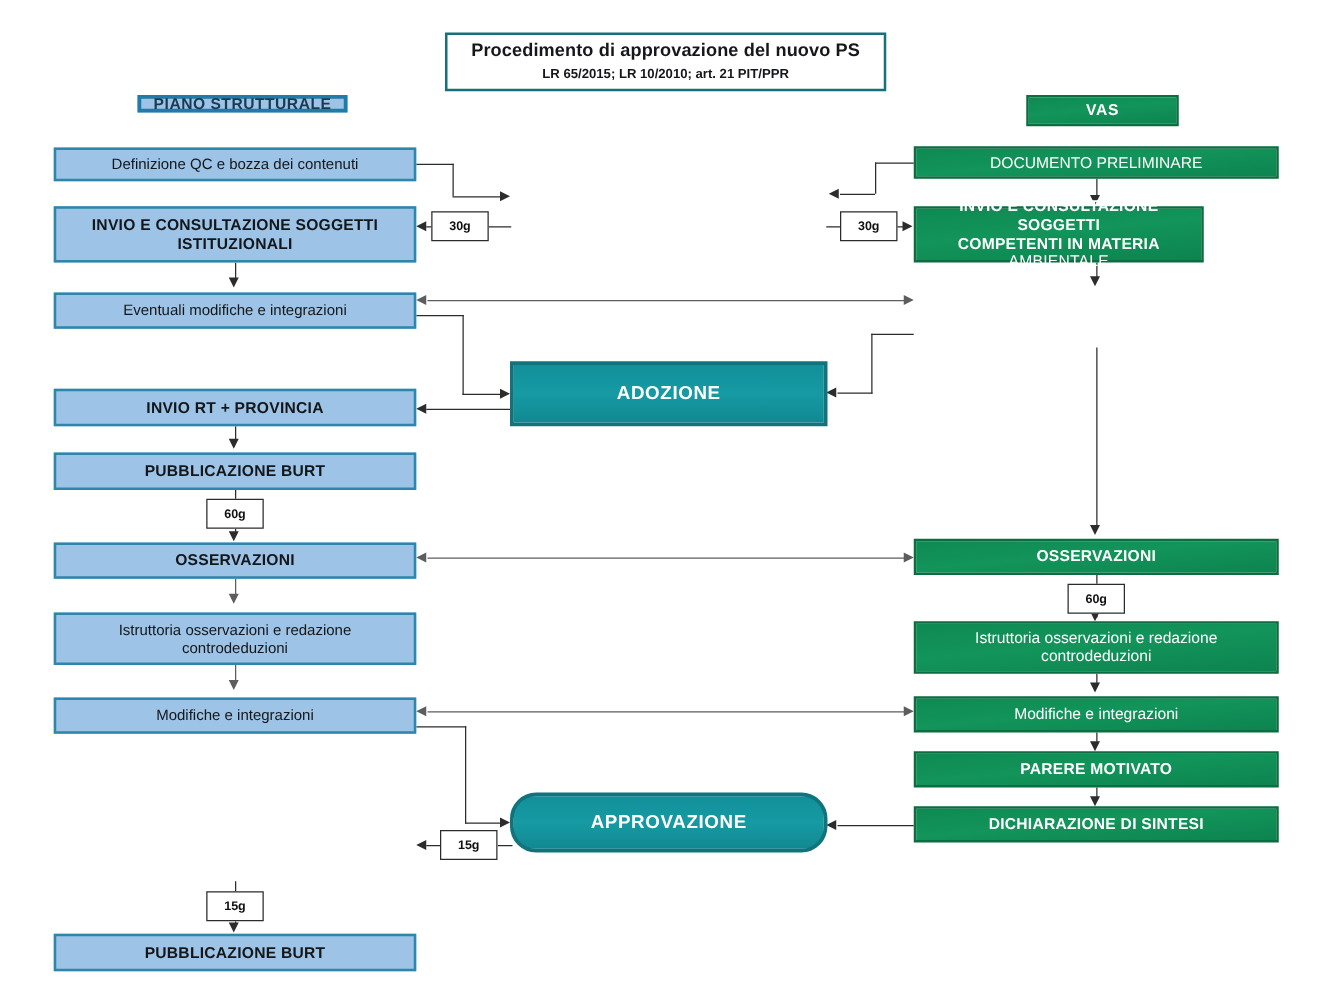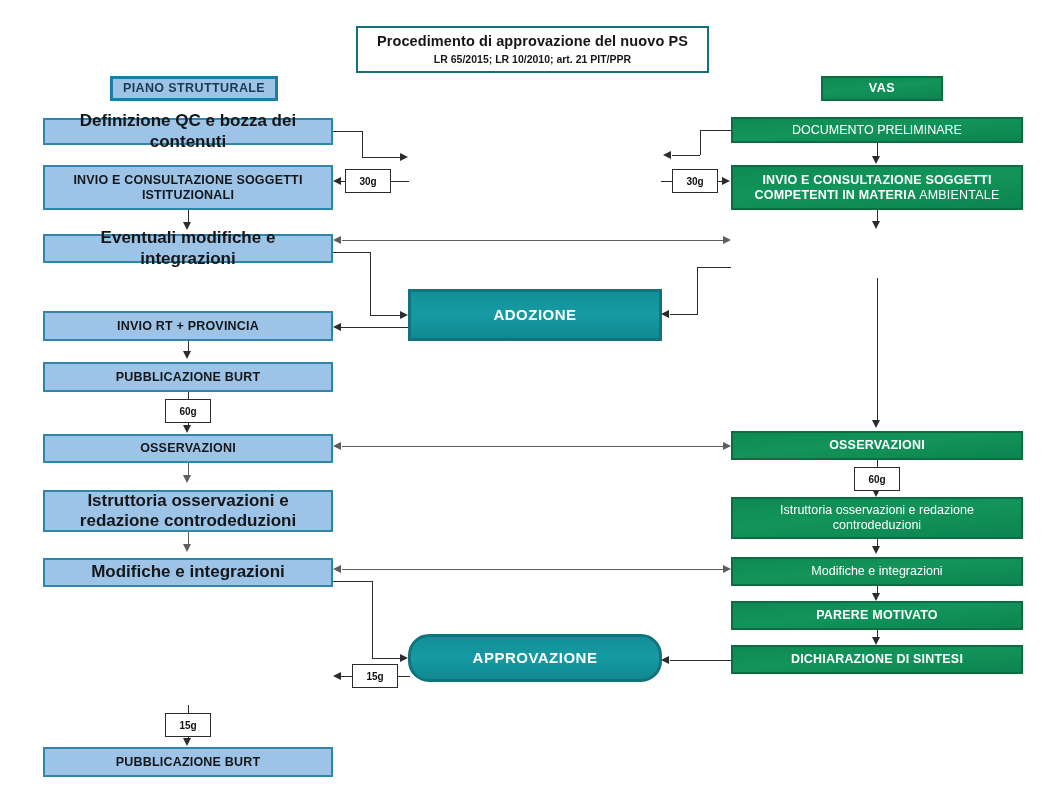--- a/index.html
+++ b/index.html
@@ -33,21 +33,21 @@
   .title-main{font-size:14.5px;font-weight:bold;color:#16171b;letter-spacing:.1px;}
   .title-sub{font-size:10.5px;font-weight:bold;color:#16171b;margin-top:3px;}
 
   
   .blue{
     background:#9dc3e6;
     border:2.5px solid #2e86ab;
     color:#14171a;
   }
   .blue.bold .txt{font-weight:bold;font-size:12.5px;letter-spacing:.2px;}
-  .blue.reg  .txt{font-weight:bold;font-size:17px;}
+  .blue.reg  .txt{font-weight:normal;font-size:12px;}
   .hdr-blue{
     background:#9dc3e6;
     border:3px solid #1f7ba8;
     color:#1a3a52;
   }
   .hdr-blue .txt{font-weight:bold;font-size:12.5px;letter-spacing:.4px;}
 
   
   .green{
     background:#119055;
@@ -107,21 +107,21 @@
 </head>
 <body>
 
 <div id="stage">
 
   <div class="node title-box" style="left:356px;top:26px;width:353px;height:47px;">
     <span class="title-main">Procedimento di approvazione del nuovo PS</span>
     <span class="title-sub">LR 65/2015; LR 10/2010; art. 21 PIT/PPR</span>
   </div>
 
-  <div class="node hdr-blue" style="left:110px;top:76px;width:168px;height:25px;">
+  <div class="node hdr-blue" style="left:110px;top:76px;width:168px;height:14px;">
     <span class="txt">PIANO STRUTTURALE</span>
   </div>
 
   <div class="node hdr-green" style="left:821px;top:76px;width:122px;height:25px;">
     <span class="txt">VAS</span>
   </div>
 
   <div class="node blue reg" style="left:43px;top:118px;width:290px;height:27px;">
     <span class="txt">Definizione QC e bozza dei contenuti</span>
   </div>
@@ -156,21 +156,21 @@
 
 
   <div class="node blue bold" style="left:43px;top:747px;width:290px;height:30px;">
     <span class="txt">PUBBLICAZIONE BURT</span>
   </div>
 
   <div class="node green reg" style="left:731px;top:117px;width:292px;height:26px;">
     <span class="txt">DOCUMENTO PRELIMINARE</span>
   </div>
 
-  <div class="node green bold" style="left:731px;top:165px;width:292px;height:45px;">
+  <div class="node green bold" style="left:731px;top:165px;width:232px;height:45px;">
     <span class="txt">
       <span>INVIO E CONSULTAZIONE SOGGETTI</span><br>
       <span>COMPETENTI IN MATERIA</span><span class="light"> AMBIENTALE</span>
     </span>
   </div>
 
 
   <div class="node green bold" style="left:731px;top:431px;width:292px;height:29px;">
     <span class="txt">OSSERVAZIONI</span>
   </div>

